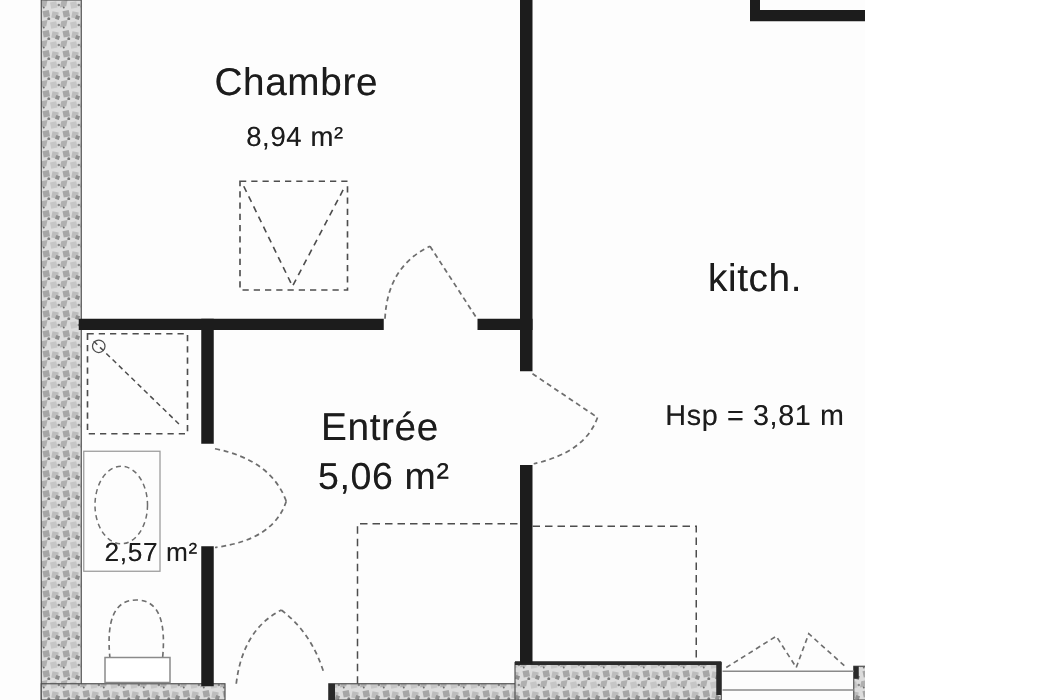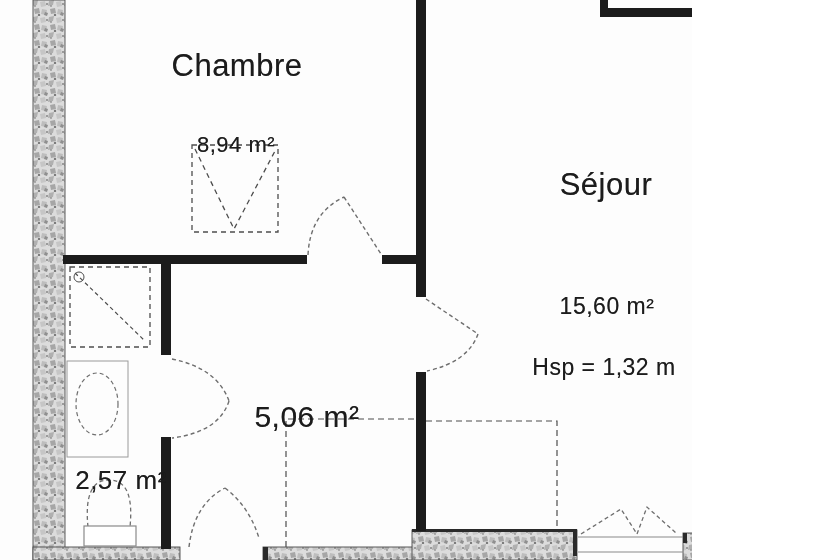--- a/index.html
+++ b/index.html
@@ -13,31 +13,31 @@
   .lbl{
     position:absolute;
     transform:translateX(-50%);
     white-space:nowrap;
     line-height:1;
     color:#1c1c1c;
     text-shadow:0 0 .5px rgba(20,20,20,.55);
     letter-spacing:.5px;
   }
   .room-name{font-size:31px;}
-  .room-area{font-size:22px;margin-top:35px;}
+  .room-area{font-size:22px;}
   .lbl-chambre-name{left:237px;top:50px;}
   .lbl-chambre-area{left:236px;top:99px;}
   .lbl-sejour-name{left:606px;top:169px;}
   .lbl-sejour-sub{left:604px;top:207px;}
   .lbl-sejour-area{left:607px;top:260px;font-size:23px;}
   .lbl-sejour-hsp{left:604px;top:321px;font-size:23px;}
   .lbl-entree-name{left:304px;top:326px;}
   .lbl-entree-area{left:307px;top:367px;font-size:30px;}
   .lbl-sde-name{left:117px;top:385px;}
-  .lbl-sde-area{left:121px;top:432px;font-size:26px;}
+  .lbl-sde-area{left:121px;top:432px;font-size:21px;}
 </style>
 </head>
 <body>
 
 <div id="stage">
 
   <svg id="plan-svg" width="840" height="560" viewBox="0 0 840 560">
     <defs>
       <pattern id="rubble" width="16" height="16" patternUnits="userSpaceOnUse">
         <rect width="16" height="16" fill="#dcdcdc"></rect>
@@ -123,21 +123,21 @@
       </g>
       <rect x="702" y="486" width="51" height="41" rx="11" stroke="#8a8a8a" stroke-width="1.2" stroke-dasharray="3 2"></rect>
     </g>
 
     <path d="M286,547 L286,419 L416,419 M426,421 L557,421 L557,529" fill="none" stroke="#4d4d4d" stroke-width="1.2" stroke-dasharray="6 4"></path>
   </svg>
 
   <div class="lbl room-name lbl-chambre-name">Chambre</div>
   <div class="lbl room-area lbl-chambre-area">8,94 m²</div>
 
-  <div class="lbl room-name lbl-sejour-name">Séjour</div>
-  <div class="lbl room-area lbl-sejour-area">15,60 m²</div>
-  <div class="lbl room-area lbl-sejour-hsp">Hsp = 1,32 m</div>
+  <div class="lbl room-name lbl-sejour-sub">kitch.</div>
+  <div class="lbl room-area lbl-sejour-hsp">Hsp = 3,81 m</div>
 
+  <div class="lbl room-name lbl-entree-name">Entrée</div>
   <div class="lbl room-area lbl-entree-area">5,06 m²</div>
 
   <div class="lbl room-area lbl-sde-area">2,57 m²</div>
 
 </div>
 
 </body></html>

